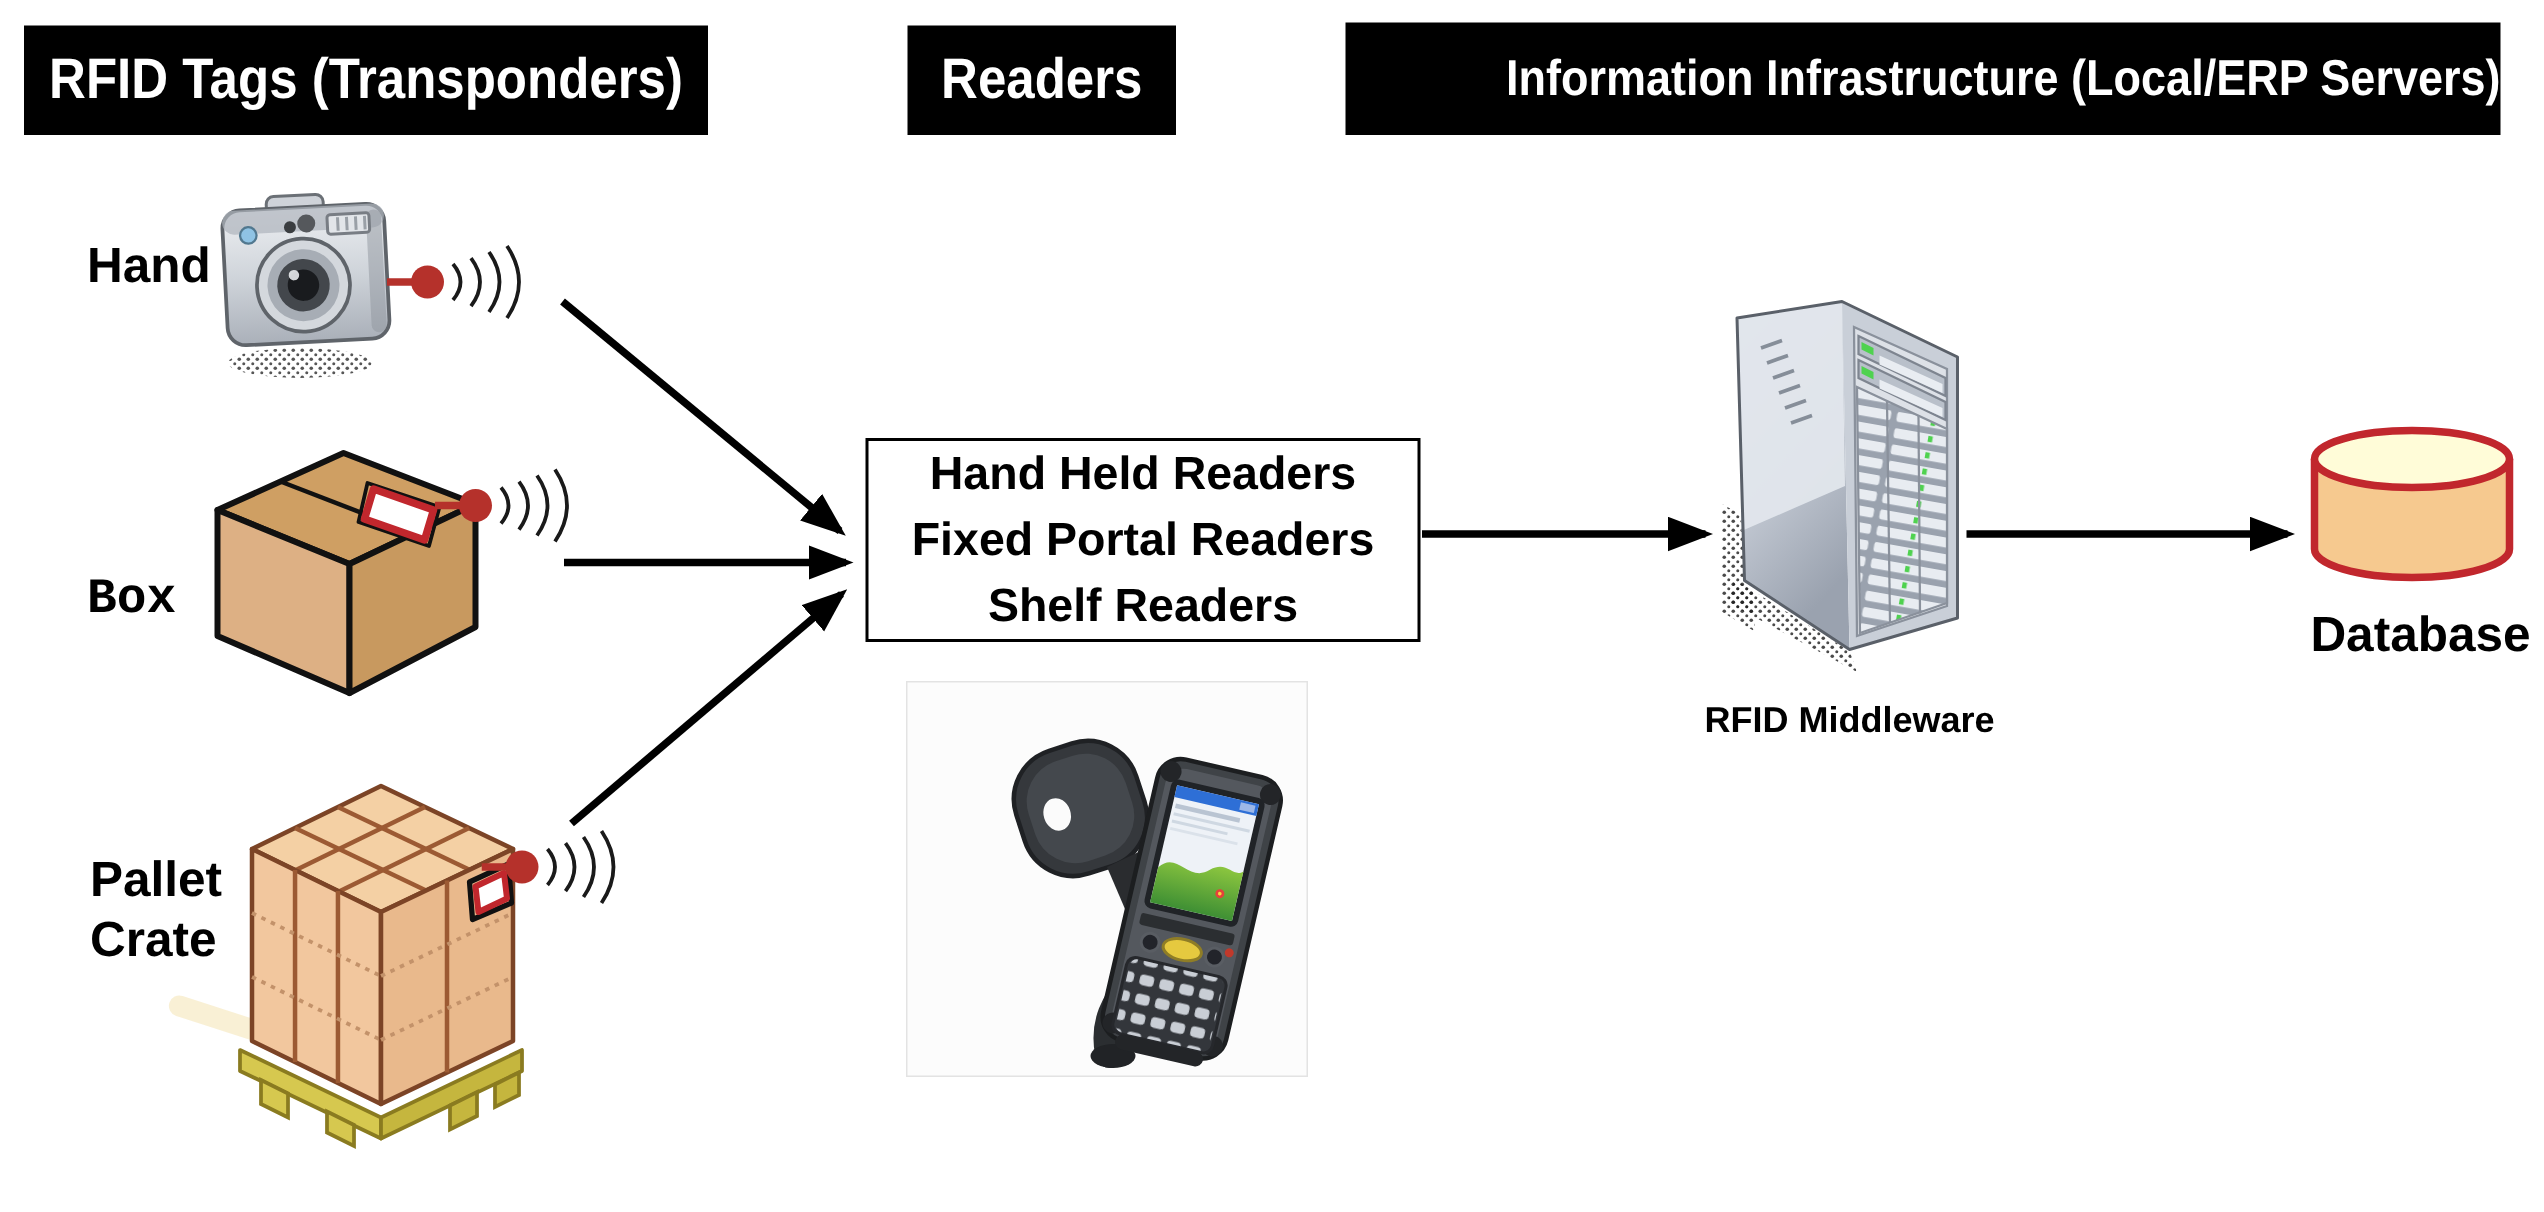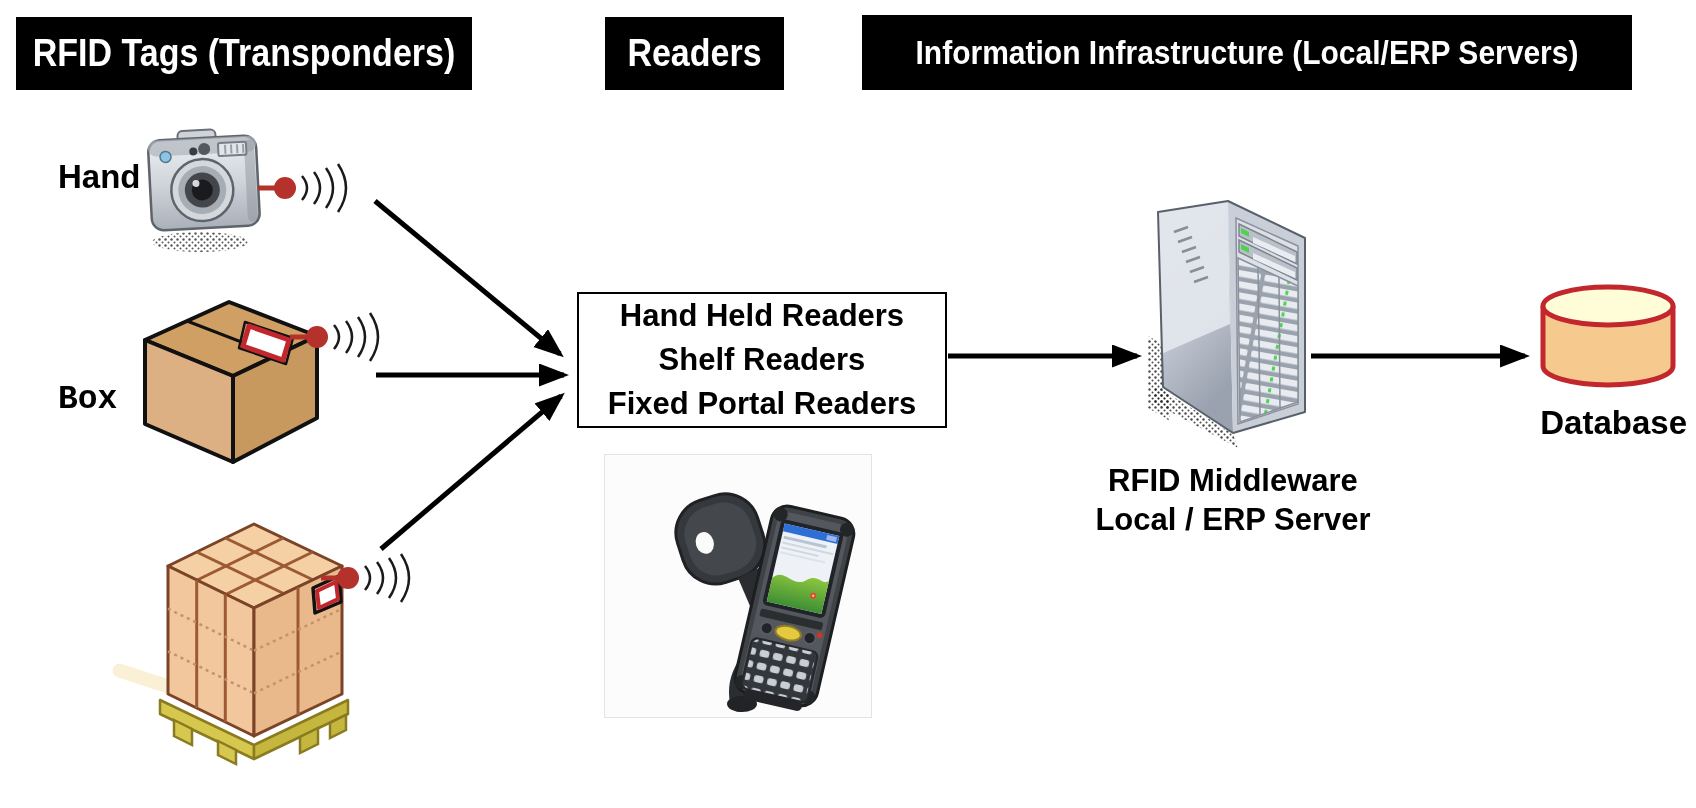--- a/index.html
+++ b/index.html
@@ -3,31 +3,31 @@
 <meta charset="utf-8">
 <style>
   html,body{margin:0;padding:0;background:#ffffff;}
   .canvas{position:relative;width:1696px;height:808px;background:#ffffff;overflow:hidden;
           font-family:"Liberation Sans","DejaVu Sans",sans-serif;color:#000;}
   .hdr{position:absolute;background:#000;color:#fff;display:flex;align-items:center;
        justify-content:center;font-weight:bold;white-space:nowrap;}
   .hdr span{display:inline-block;transform:scale(1,1.12);}
   .hdr-tags{left:16px;top:17px;width:456px;height:73px;font-size:34px;}
   .hdr-readers{left:605px;top:17px;width:179px;height:73px;font-size:34px;}
-  .hdr-infra{left:862px;top:15px;width:770px;height:75px;font-size:30px;}
+  .hdr-infra{left:897px;top:15px;width:770px;height:75px;font-size:30px;justify-content:flex-end;}
   .lbl{position:absolute;font-weight:bold;font-size:33px;line-height:40px;white-space:pre;}
   .abs{position:absolute;}
   .readers-box{position:absolute;left:577px;top:292px;width:370px;height:136px;
        box-sizing:border-box;background:#fff;border:2px solid #000;
        display:flex;flex-direction:column;align-items:center;justify-content:center;}
   .readers-box div{font-weight:bold;font-size:31px;line-height:44px;white-space:nowrap;}
   .photo{position:absolute;left:604px;top:454px;width:268px;height:264px;
        background:#fcfcfc;border:1px solid #e3e3e3;box-sizing:border-box;}
   .mid-lbl{position:absolute;left:1073px;top:461px;width:320px;text-align:center;
-       font-weight:bold;font-size:31px;line-height:39px;}
+       font-weight:bold;font-size:24px;line-height:39px;}
   .db-lbl{position:absolute;left:1527px;top:404px;width:160px;text-align:right;
        font-weight:bold;font-size:33px;}
   .arrows{position:absolute;left:0;top:0;pointer-events:none;}
   .pallet-sheen{position:absolute;left:110px;top:680px;width:120px;height:14px;
        background:#f8ecca;transform:rotate(18deg);border-radius:8px;opacity:.8;}
 </style>
 </head>
 <body>
 
 <div class="canvas">
@@ -120,20 +120,22 @@
 
   <svg class="abs" style="left:290px;top:309px;" width="105" height="60" viewBox="0 0 105 60">
     <line x1="0" y1="28" x2="19" y2="28" stroke="#b5312b" stroke-width="5"></line>
     <circle cx="27" cy="28" r="11" fill="#b5312b"></circle>
     <path d="M44,16 Q54,28 44,40" fill="none" stroke="#1a1a1a" stroke-width="2.5"></path>
     <path d="M56,12 Q68,28 56,44" fill="none" stroke="#1a1a1a" stroke-width="2.5"></path>
     <path d="M68,8 Q82,28 68,48" fill="none" stroke="#1a1a1a" stroke-width="2.5"></path>
     <path d="M80,4 Q96,28 80,52" fill="none" stroke="#1a1a1a" stroke-width="2.5"></path>
   </svg>
 
+  <div class="lbl" style="left:60px;top:566px;"><span>Pallet</span>
+<span>Crate</span></div>
 
   <div class="pallet-sheen"></div>
 
   <svg class="abs" style="left:150px;top:498px;" width="208" height="270" viewBox="0 0 208 270">
 
     <polygon points="10,202 104,247 104,261 10,216" fill="#d6c84f" stroke="#8a7b20" stroke-width="2.5" stroke-linejoin="round"></polygon>
     <polygon points="104,247 198,202 198,216 104,261" fill="#c5b63e" stroke="#8a7b20" stroke-width="2.5" stroke-linejoin="round"></polygon>
     <polygon points="24,222 42,231 42,247 24,238" fill="#d6c84f" stroke="#8a7b20" stroke-width="2.5"></polygon>
     <polygon points="68,243 86,252 86,266 68,257" fill="#d6c84f" stroke="#8a7b20" stroke-width="2.5"></polygon>
     <polygon points="150,239 168,230 168,246 150,255" fill="#c5b63e" stroke="#8a7b20" stroke-width="2.5"></polygon>
@@ -162,22 +164,22 @@
     <line x1="0" y1="28" x2="19" y2="28" stroke="#b5312b" stroke-width="5"></line>
     <circle cx="27" cy="28" r="11" fill="#b5312b"></circle>
     <path d="M44,16 Q54,28 44,40" fill="none" stroke="#1a1a1a" stroke-width="2.5"></path>
     <path d="M56,12 Q68,28 56,44" fill="none" stroke="#1a1a1a" stroke-width="2.5"></path>
     <path d="M68,8 Q82,28 68,48" fill="none" stroke="#1a1a1a" stroke-width="2.5"></path>
     <path d="M80,4 Q96,28 80,52" fill="none" stroke="#1a1a1a" stroke-width="2.5"></path>
   </svg>
 
   <div class="readers-box">
     <div>Hand Held Readers</div>
+    <div>Fixed Portal Readers</div>
     <div>Shelf Readers</div>
-    <div>Fixed Portal Readers</div>
   </div>
 
   <div class="photo"></div>
   <svg class="abs" style="left:660px;top:458px;" width="205" height="256" viewBox="0 0 205 256">
     <path d="M96,196 C84,210 76,224 80,244" fill="none" stroke="#2b2e31" stroke-width="20" stroke-linecap="round"></path>
     <ellipse cx="82" cy="246" rx="15" ry="8" fill="#212326"></ellipse>
     <g transform="rotate(-18 60 80)">
       <rect x="18" y="38" width="84" height="86" rx="34" fill="#35383c" stroke="#1f2124" stroke-width="3"></rect>
       <rect x="26" y="46" width="68" height="70" rx="28" fill="#44484d"></rect>
       <ellipse cx="44" cy="80" rx="9" ry="11" fill="#fbfbfb"></ellipse>
@@ -227,21 +229,21 @@
     <polygon points="91,44 149,72 149,84 91,56" fill="#b9c0ca" stroke="#7e8590" stroke-width="1.5"></polygon>
     <polygon points="93,48 101,52 101,57 93,53" fill="#4fd24f"></polygon>
     <polygon points="105,57 147,76 147,82 105,63" fill="#e9edf2"></polygon>
     <polygon points="90,62 150,90 150,206 92,226" fill="url(#bays)" stroke="#8a919c" stroke-width="1.5"></polygon>
     <line x1="110" y1="71" x2="112" y2="219" stroke="#8a919c" stroke-width="1.5"></line>
     <line x1="131" y1="81" x2="132" y2="213" stroke="#8a919c" stroke-width="1.5"></line>
     <polygon points="10,16 80,5 157,42 157,216 85,237 15,191" fill="none" stroke="#5a6069" stroke-width="2" stroke-linejoin="round"></polygon>
   </svg>
 
   <div class="mid-lbl"><span>RFID Middleware</span><br>
-    <span>Local / ERP Server</span></div>
+    </div>
 
   <svg class="abs" style="left:1538px;top:284px;" width="140" height="106" viewBox="0 0 140 106">
     <path d="M5,22 L5,82 A65,19 0 0 0 135,82 L135,22" fill="#f6c98f" stroke="#c1272d" stroke-width="5"></path>
     <ellipse cx="70" cy="22" rx="65" ry="19" fill="#fffcd8" stroke="#c1272d" stroke-width="5"></ellipse>
   </svg>
   <div class="db-lbl">Database</div>
 
   <svg class="arrows" width="1696" height="808" viewBox="0 0 1696 808">
     <g stroke="#000" stroke-width="5" fill="none">
       <line x1="375" y1="201" x2="560" y2="354" marker-end="url(#ah)"></line>

